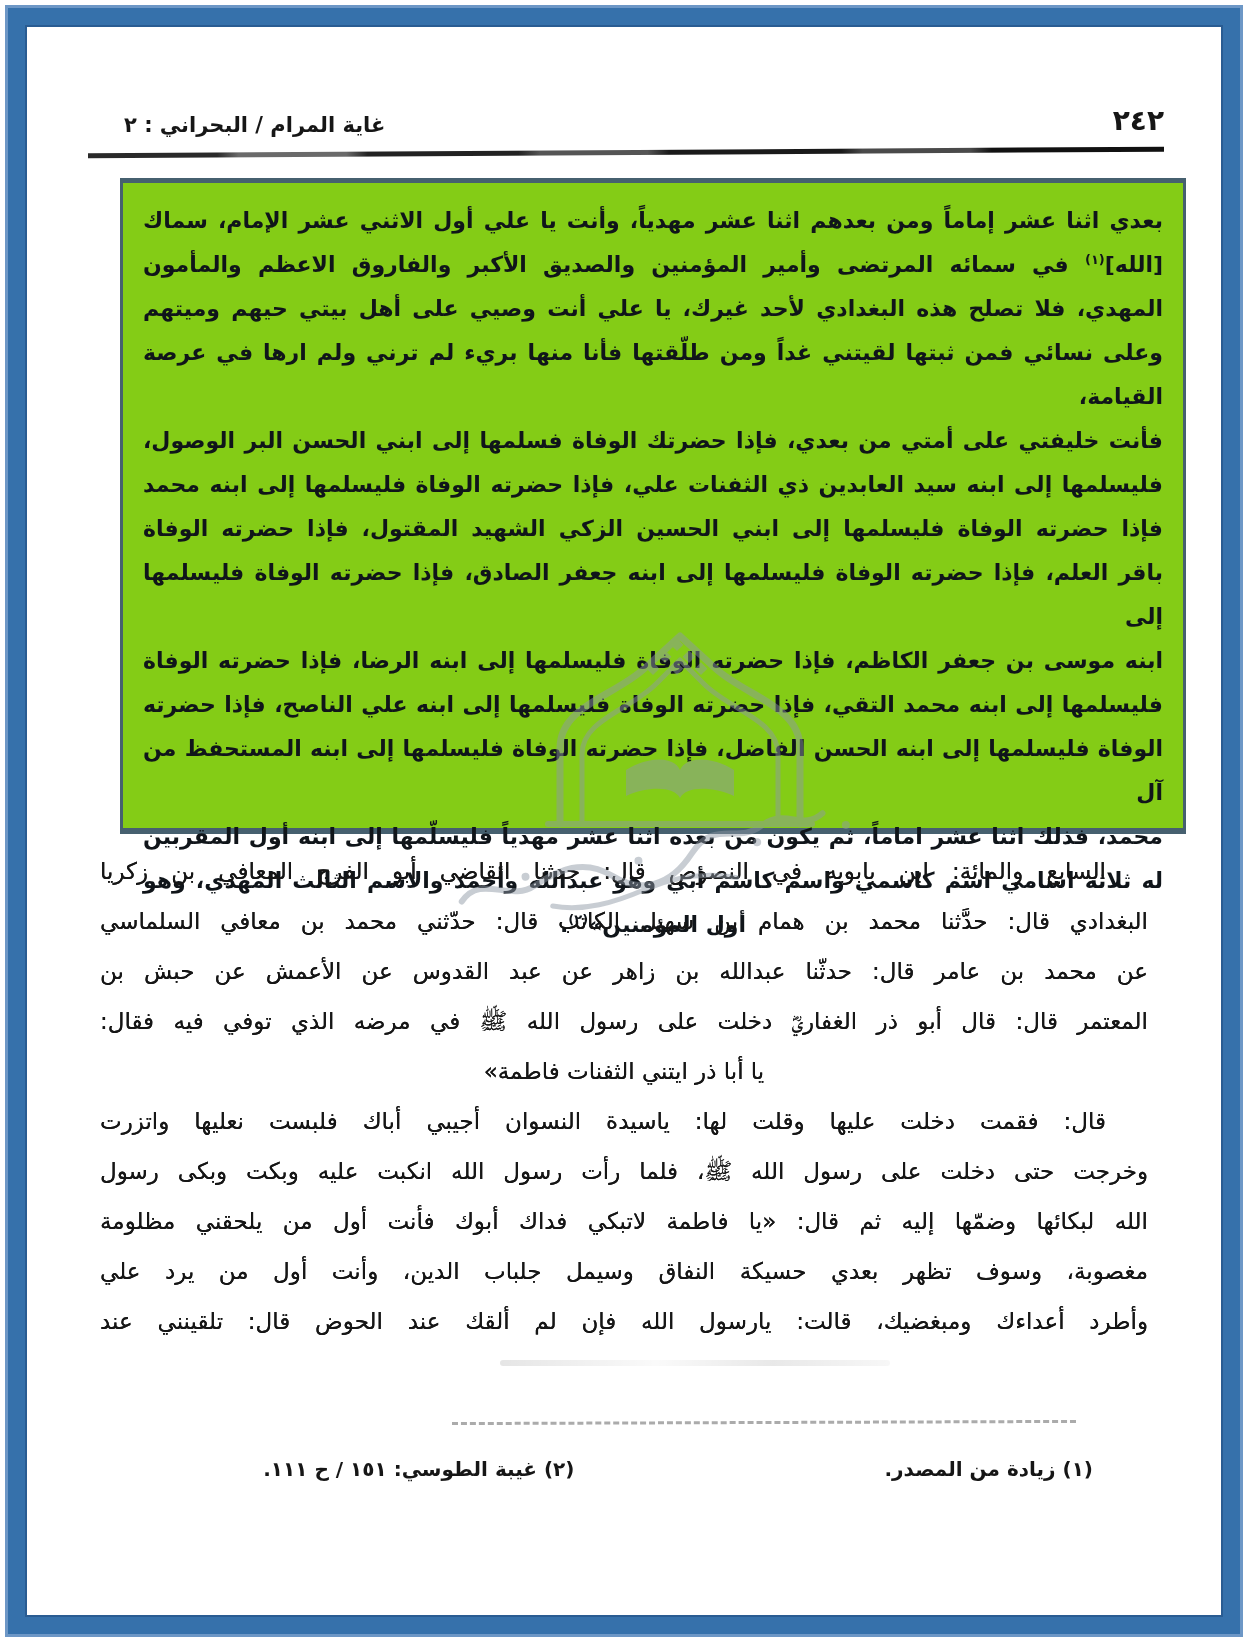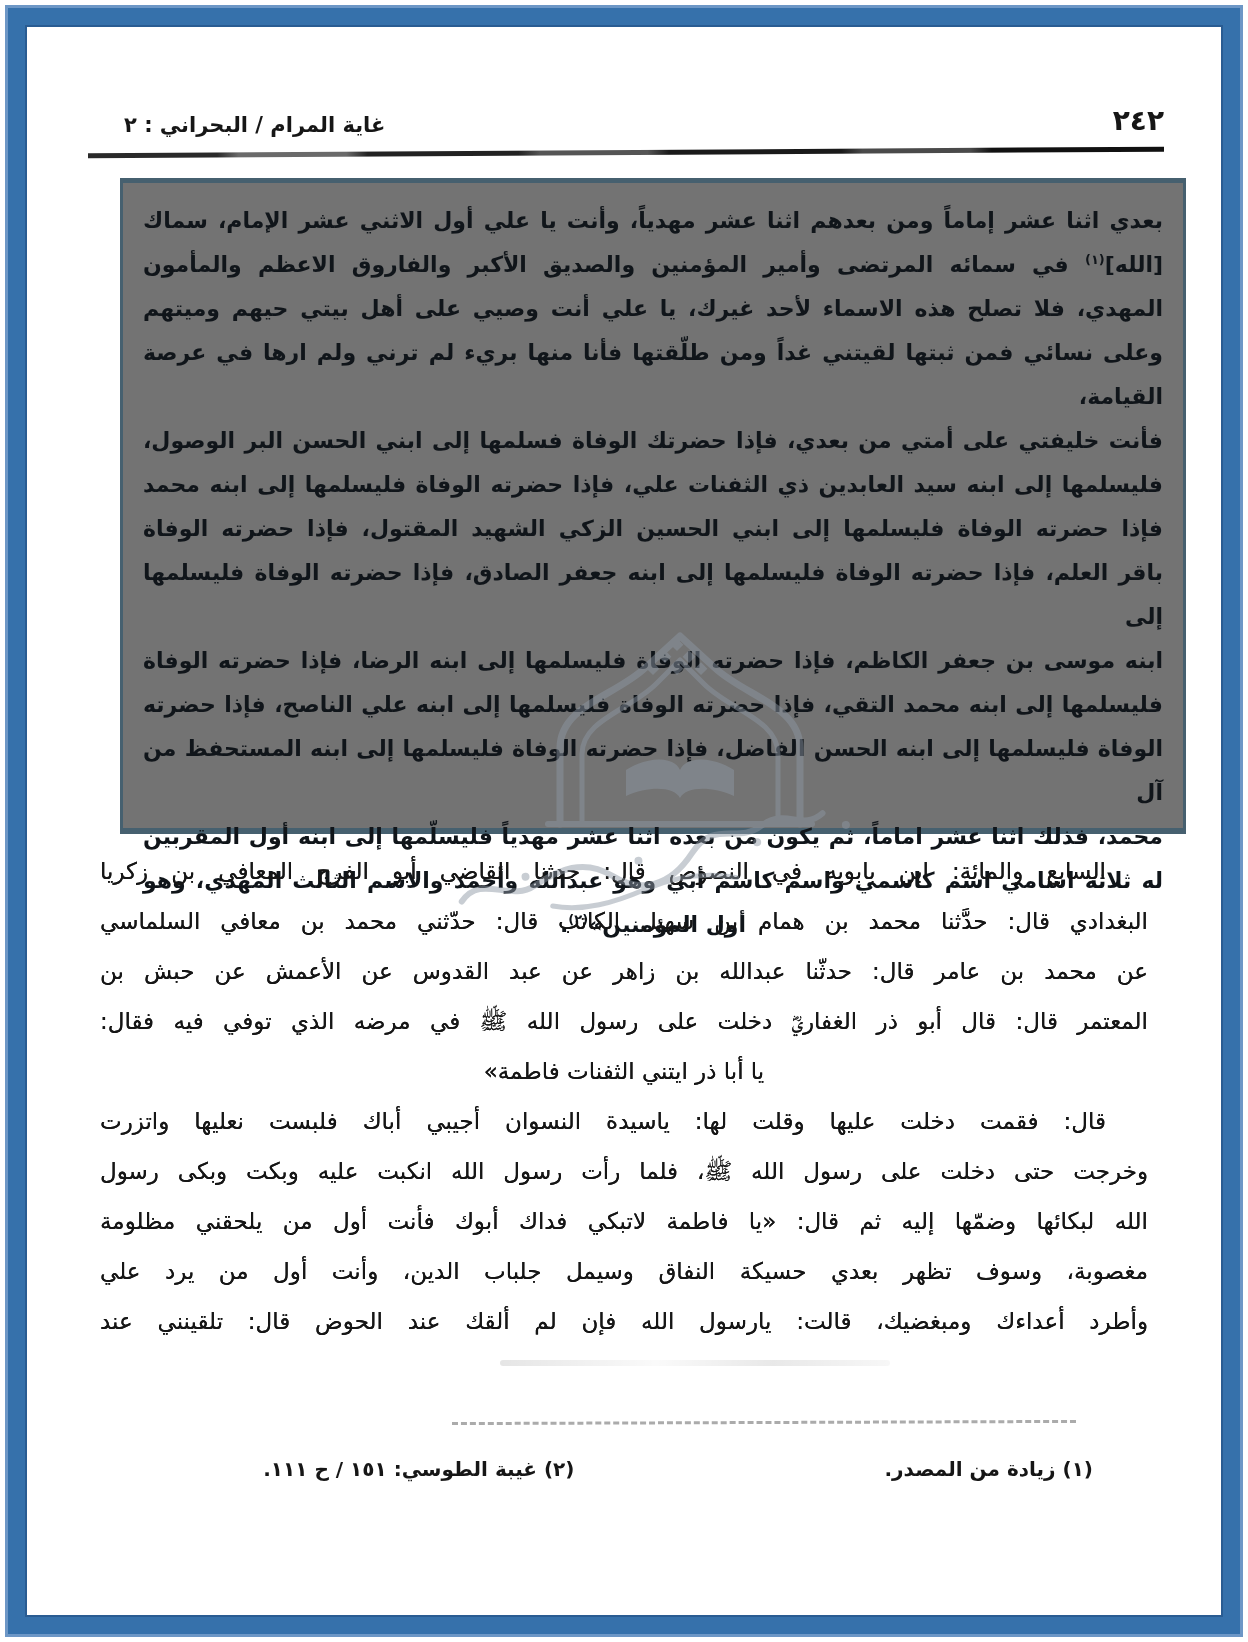--- a/index.html
+++ b/index.html
@@ -21,21 +21,21 @@
   .book-title{font-size:21px;font-weight:700;direction:rtl;}
   .page-number{font-size:28px;font-weight:700;letter-spacing:2px;}
   .rule{
     position:absolute;top:150px;left:88px;right:84px;height:5px;
     background:linear-gradient(to right,#2a2a2a 0 12%,#6a6a6a 14% 24%,#222 26% 40%,#555 42% 52%,#1a1a1a 54% 70%,#4a4a4a 72% 82%,#111 84% 100%);
     transform:rotate(-0.35deg);
   }
   
   .hblock{
     position:absolute;top:178px;left:120px;width:1066px;height:656px;box-sizing:border-box;
-    background:#737373;border:3px solid #46606f;border-top-width:5px;border-bottom-width:6px;
+    background:#84cc16;border:3px solid #46606f;border-top-width:5px;border-bottom-width:6px;
     padding:16px 20px 0 20px;direction:rtl;
   }
   .hline{
     font-size:22px;font-weight:700;line-height:44px;color:#10151a;
     text-align:justify;text-align-last:justify;
   }
   
   .body-text{position:absolute;top:846px;left:100px;width:1048px;direction:rtl;}
   .bline{
     font-size:23px;line-height:50px;text-align:justify;text-align-last:justify;
@@ -75,21 +75,21 @@
     <span class="book-title">غاية المرام / البحراني : ٢</span>
     <span class="page-number">٢٤٢</span>
   </div>
 
   <div class="rule"></div>
 
   <div class="hblock">
     <div>
         <div class="hline"><span>بعدي اثنا عشر إماماً ومن بعدهم اثنا عشر مهدياً، وأنت يا علي أول الاثني عشر الإمام، سماك</span></div>
         <div class="hline"><span>[الله]</span><sup>(١)</sup><span> في سمائه المرتضى وأمير المؤمنين والصديق الأكبر والفاروق الاعظم والمأمون</span></div>
-        <div class="hline"><span>المهدي، فلا تصلح هذه الاسماء لأحد غيرك، يا علي أنت وصيي على أهل بيتي حيهم وميتهم</span></div>
+        <div class="hline"><span>المهدي، فلا تصلح هذه البغدادي لأحد غيرك، يا علي أنت وصيي على أهل بيتي حيهم وميتهم</span></div>
         <div class="hline"><span>وعلى نسائي فمن ثبتها لقيتني غداً ومن طلّقتها فأنا منها بريء لم ترني ولم ارها في عرصة القيامة،</span></div>
         <div class="hline"><span>فأنت خليفتي على أمتي من بعدي، فإذا حضرتك الوفاة فسلمها إلى ابني الحسن البر الوصول،</span></div>
         <div class="hline"><span>فليسلمها إلى ابنه سيد العابدين ذي الثفنات علي، فإذا حضرته الوفاة فليسلمها إلى ابنه محمد</span></div>
         <div class="hline"><span>فإذا حضرته الوفاة فليسلمها إلى ابني الحسين الزكي الشهيد المقتول، فإذا حضرته الوفاة</span></div>
         <div class="hline"><span>باقر العلم، فإذا حضرته الوفاة فليسلمها إلى ابنه جعفر الصادق، فإذا حضرته الوفاة فليسلمها إلى</span></div>
         <div class="hline"><span>ابنه موسى بن جعفر الكاظم، فإذا حضرته الوفاة فليسلمها إلى ابنه الرضا، فإذا حضرته الوفاة</span></div>
         <div class="hline"><span>فليسلمها إلى ابنه محمد التقي، فإذا حضرته الوفاة فليسلمها إلى ابنه علي الناصح، فإذا حضرته</span></div>
         <div class="hline"><span>الوفاة فليسلمها إلى ابنه الحسن الفاضل، فإذا حضرته الوفاة فليسلمها إلى ابنه المستحفظ من آل</span></div>
         <div class="hline"><span>محمد، فذلك اثنا عشر اماماً، ثم يكون من بعده اثنا عشر مهدياً فليسلّمها إلى ابنه أول المقربين</span></div>
         <div class="hline"><span>له ثلاثة اسامي اسم كاسمي واسم كاسم أبي وهو عبدالله وأحمد والاسم الثالث المهدي، وهو</span></div>

